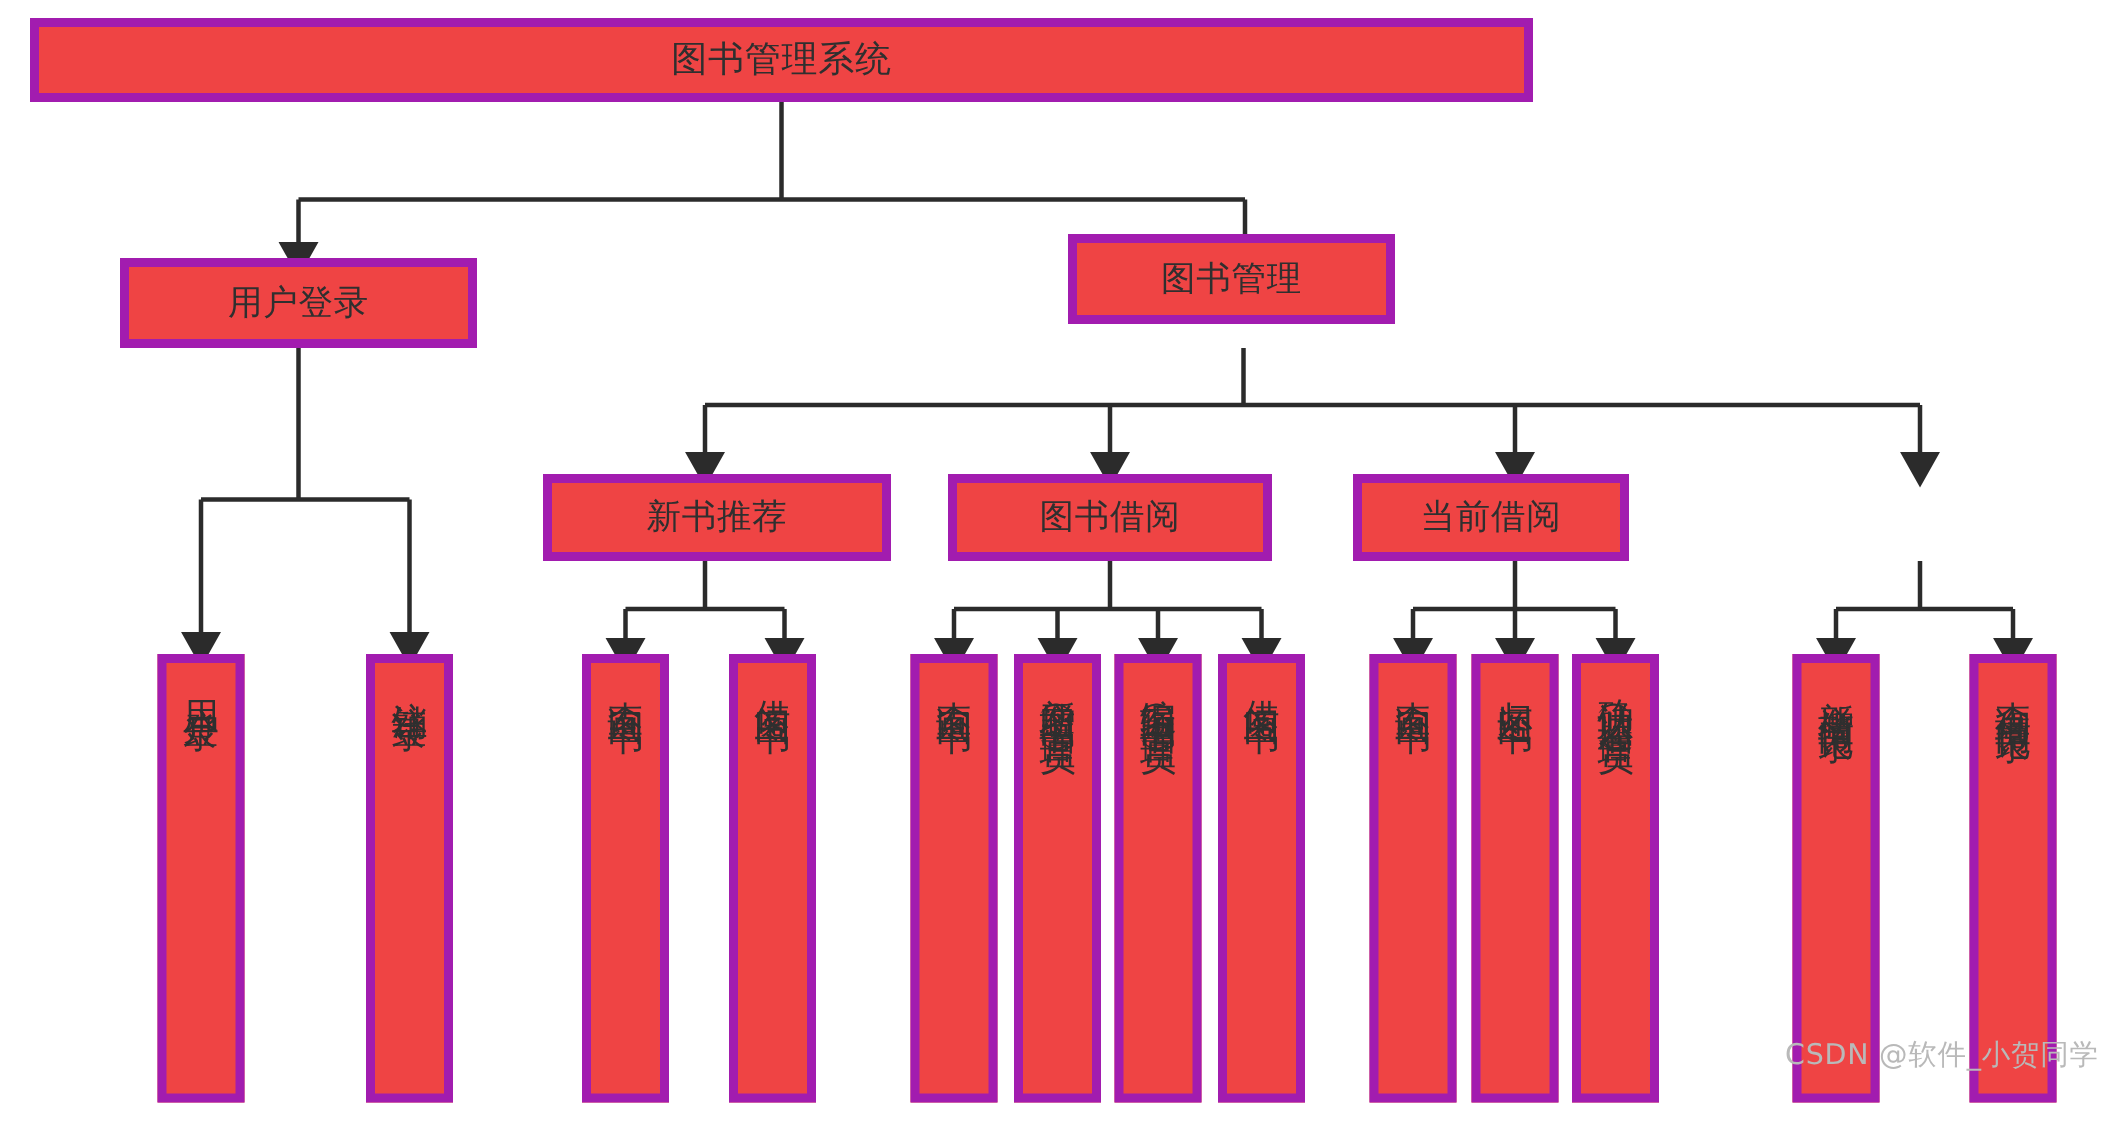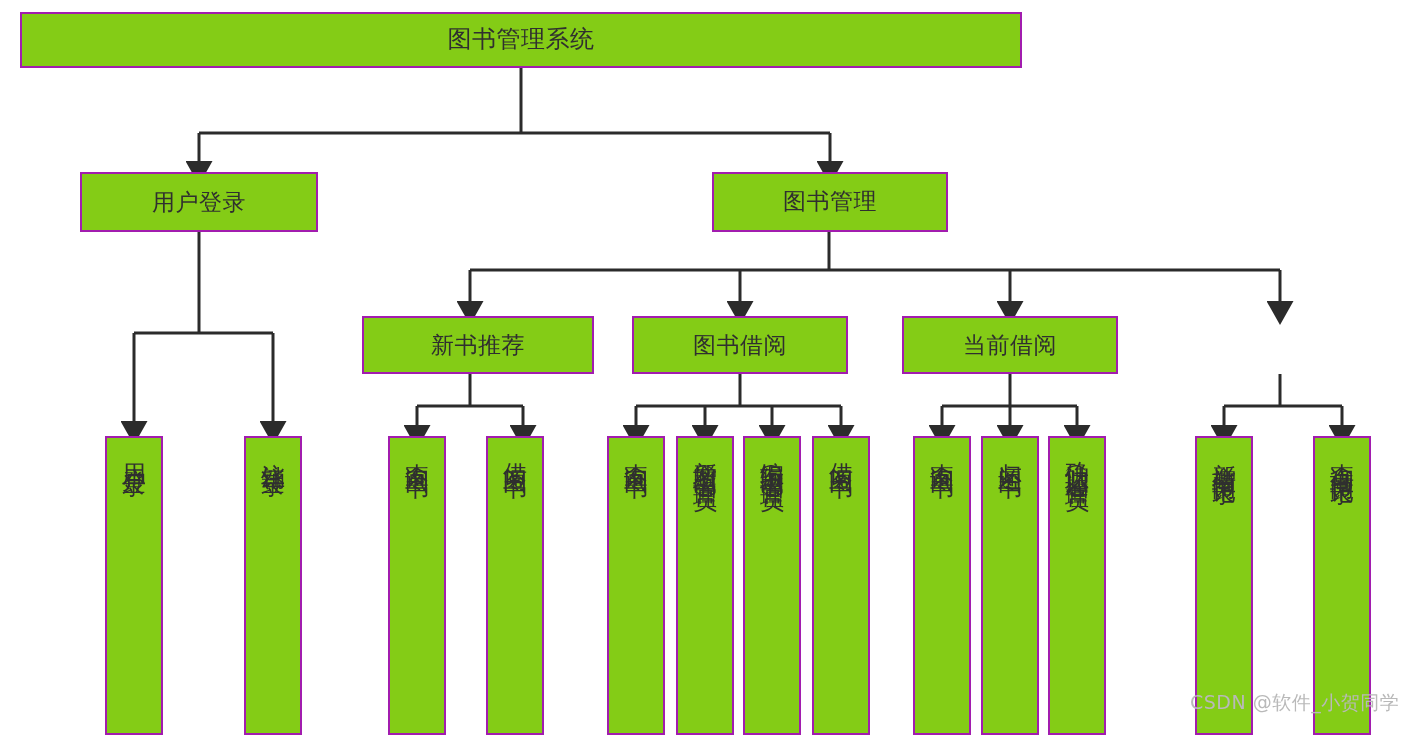--- a/index.html
+++ b/index.html
@@ -21,22 +21,22 @@
     position: absolute;
     left: 0;
     top: 0;
     width: 1405px;
     height: 747px;
     pointer-events: none;
   }
   .node {
     position: absolute;
     box-sizing: border-box;
-    border: 2px solid #a21caf;
-    background: #84cc16;
+    border: 6px solid #a21caf;
+    background: #ef4444;
     display: flex;
     align-items: center;
     justify-content: center;
     color: #2f2f2f;
   }
   .node .label {
     display: block;
     text-align: center;
     line-height: 1.06;
     color: #2f2f2f;
@@ -130,31 +130,31 @@
     </g>
   </svg>
 
   <div class="node horiz root" style="left:20px;  top:12px;  width:1002px; height:56px;">
     <span class="label">图书管理系统</span>
   </div>
 
   <div class="node horiz" style="left:80px;  top:172px; width:238px; height:60px;">
     <span class="label">用户登录</span>
   </div>
-  <div class="node horiz" style="left:712px; top:172px; width:236px; height:60px;font-family:Liberation Serif, serif;">
+  <div class="node horiz" style="left:712px; top:156px; width:218px; height:60px;">
     <span class="label">图书管理</span>
   </div>
 
   <div class="node horiz" style="left:362px;  top:316px; width:232px; height:58px;">
     <span class="label">新书推荐</span>
   </div>
   <div class="node horiz" style="left:632px;  top:316px; width:216px; height:58px;">
     <span class="label">图书借阅</span>
   </div>
-  <div class="node horiz" style="left:902px;  top:316px; width:216px; height:58px;">
+  <div class="node horiz" style="left:902px;  top:316px; width:184px; height:58px;">
     <span class="label">当前借阅</span>
   </div>
 
   <div class="node vert" style="left:105px; top:436px; width:58px; height:299px;">
     <span class="label">用户登录</span>
   </div>
   <div class="node vert" style="left:244px; top:436px; width:58px; height:299px;">
     <span class="label">注销登录</span>
   </div>
 

